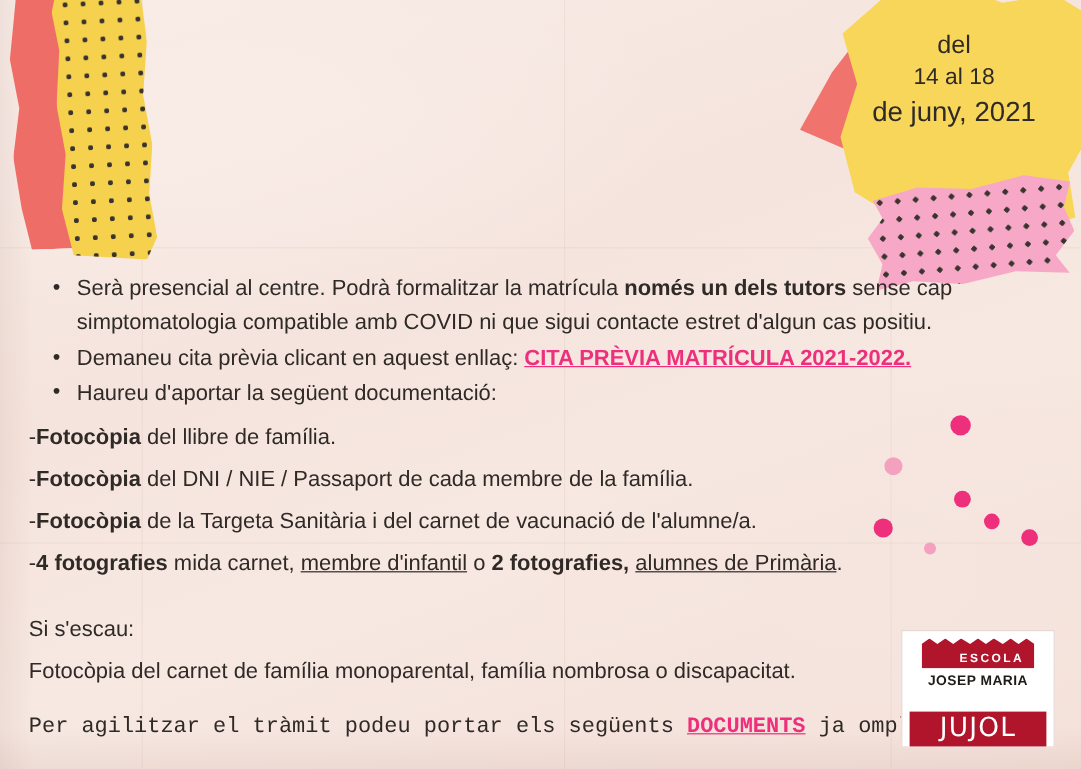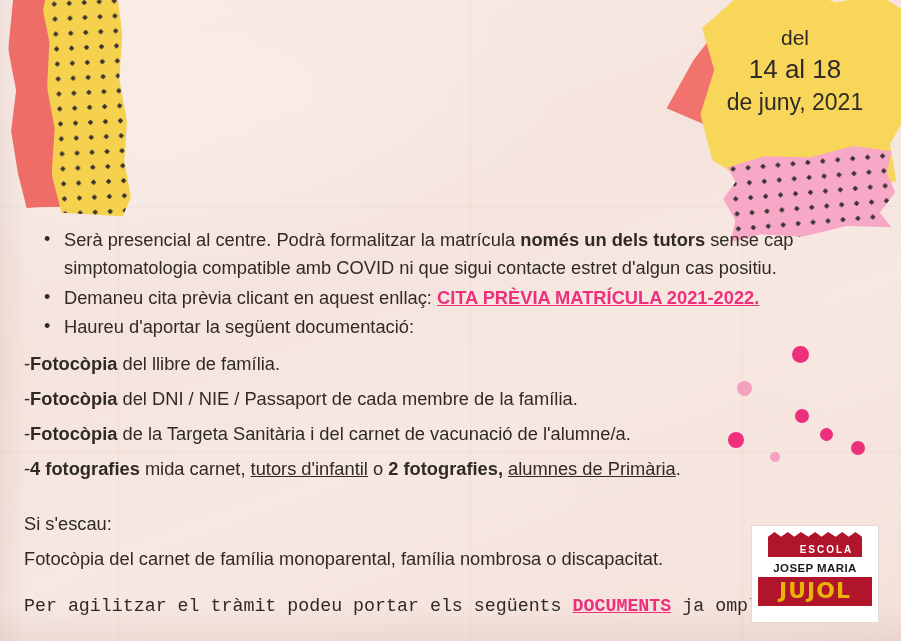--- a/index.html
+++ b/index.html
@@ -124,21 +124,21 @@
     position: absolute;
     right: 18px; top: 24px;
     width: 176px;
     text-align: center;
     color: #2f2a26;
     font-family: "Liberation Sans", sans-serif;
     line-height: 1.34;
     z-index: 4;
   }
   #date-del { font-size: 21px; }
-  #date-range { font-size: 26px; }
+  #date-range { font-size: 19px; }
   #date-month { font-size: 23px; }
 
   
   #content {
     position: absolute;
     left: 24px;
     top: 226px;
     width: 855px;
     color: #2f2a26;
     font-size: 18.3px;
@@ -207,25 +207,25 @@
     font-family: "Liberation Sans", sans-serif;
   }
   #logo-name {
     margin-top: 5px;
     font-size: 11.5px;
     font-weight: bold;
     letter-spacing: 0.4px;
     color: #1f1b18;
   }
   #logo-jujol {
-    margin-top: 3px;
+    margin-top: 19px;
     background: #b0152b;
-    color: #eab308;
+    color: #ffffff;
     font-size: 22px;
-    font-weight: bold;
+    font-weight: normal;
     letter-spacing: 1px;
     padding: 1px 0 3px 0;
     font-family: "DejaVu Sans", sans-serif;
   }
 </style>
 </head>
 <body>
 
 <div id="poster">
 
@@ -274,21 +274,21 @@
       <div class="bullet-dot">•</div>
       <div class="bullet-text">Haureu d'aportar la següent documentació:</div>
     </div>
 
     <div class="line" id="l-doc"><span>-</span><b>Fotocòpia</b><span> del llibre de família.</span></div>
 
     <div class="line"><span>-</span><b>Fotocòpia</b><span> del DNI / NIE / Passaport de cada membre de la  família.</span></div>
 
     <div class="line"><span>-</span><b>Fotocòpia</b><span> de la Targeta Sanitària i del carnet de vacunació de l'alumne/a.</span></div>
 
-    <div class="line"><span>-</span><b>4 fotografies</b><span> mida carnet, </span><span class="u">tutors d'infantil</span><span> o </span><b>2 fotografies,</b><span> </span><span class="u">alumnes de Primària</span><span>.</span></div>
+    <div class="line"><span>-</span><b>4 fotografies</b><span> mida carnet, </span><span class="u">membre d'infantil</span><span> o </span><b>2 fotografies,</b><span> </span><span class="u">alumnes de Primària</span><span>.</span></div>
 
     <div class="line" id="l-escau">Si s'escau:</div>
 
     <div class="line" id="l-mono">Fotocòpia del carnet de família monoparental, família nombrosa o discapacitat.</div>
 
     <div class="line" id="l-agilitzar"><span>Per agilitzar el tràmit podeu portar els següents </span><a href="#" class="pink-bold">DOCUMENTS</a><span> ja omplerts.</span></div>
 
   </div>
 
   <div id="logo">

